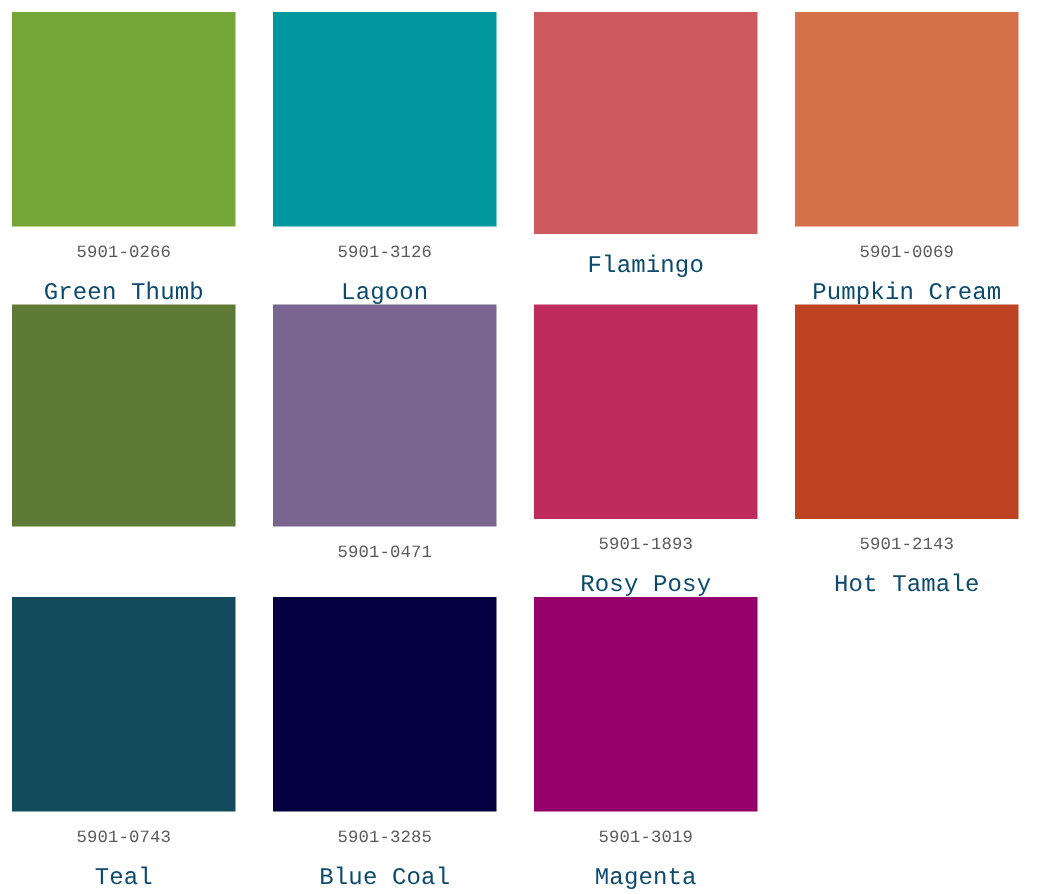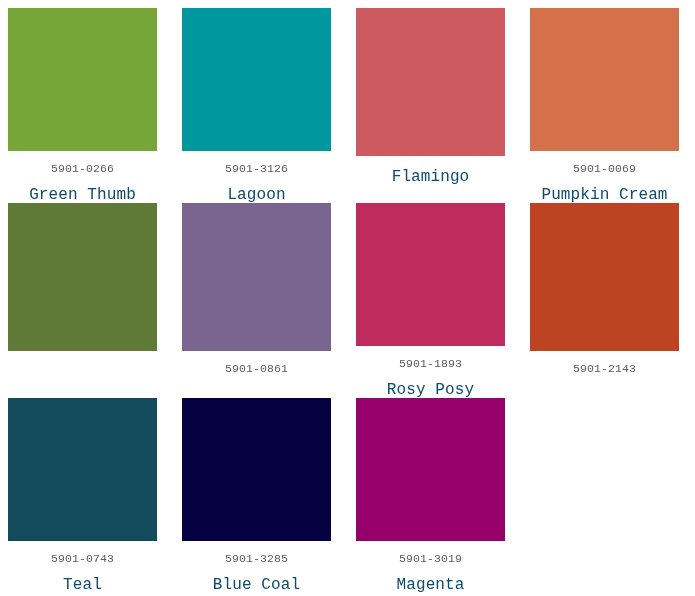--- a/index.html
+++ b/index.html
@@ -97,34 +97,35 @@
         <div class="swatch-code">5901-0069</div>
         <div class="swatch-name">Pumpkin Cream</div>
       </div>
     </div>
     <div class="swatch-cell">
       <div class="swatch-color" style="background-color: rgb(94, 122, 54);"></div>
     </div>
     <div class="swatch-cell">
       <div class="swatch-color" style="background-color: rgb(122, 100, 144);"></div>
       <div class="swatch-caption">
-        <div class="swatch-code">5901-0861</div>
+        <div class="swatch-code">5901-0471</div>
       </div>
     </div>
     <div class="swatch-cell">
       <div class="swatch-color" style="background-color: rgb(190, 43, 92);"></div>
       <div class="swatch-caption">
         <div class="swatch-code">5901-1893</div>
         <div class="swatch-name">Rosy Posy</div>
       </div>
     </div>
     <div class="swatch-cell">
       <div class="swatch-color" style="background-color: rgb(190, 67, 34);"></div>
       <div class="swatch-caption">
         <div class="swatch-code">5901-2143</div>
+        <div class="swatch-name">Hot Tamale</div>
       </div>
     </div>
     <div class="swatch-cell">
       <div class="swatch-color" style="background-color: rgb(19, 74, 92);"></div>
       <div class="swatch-caption">
         <div class="swatch-code">5901-0743</div>
         <div class="swatch-name">Teal</div>
       </div>
     </div>
     <div class="swatch-cell">

